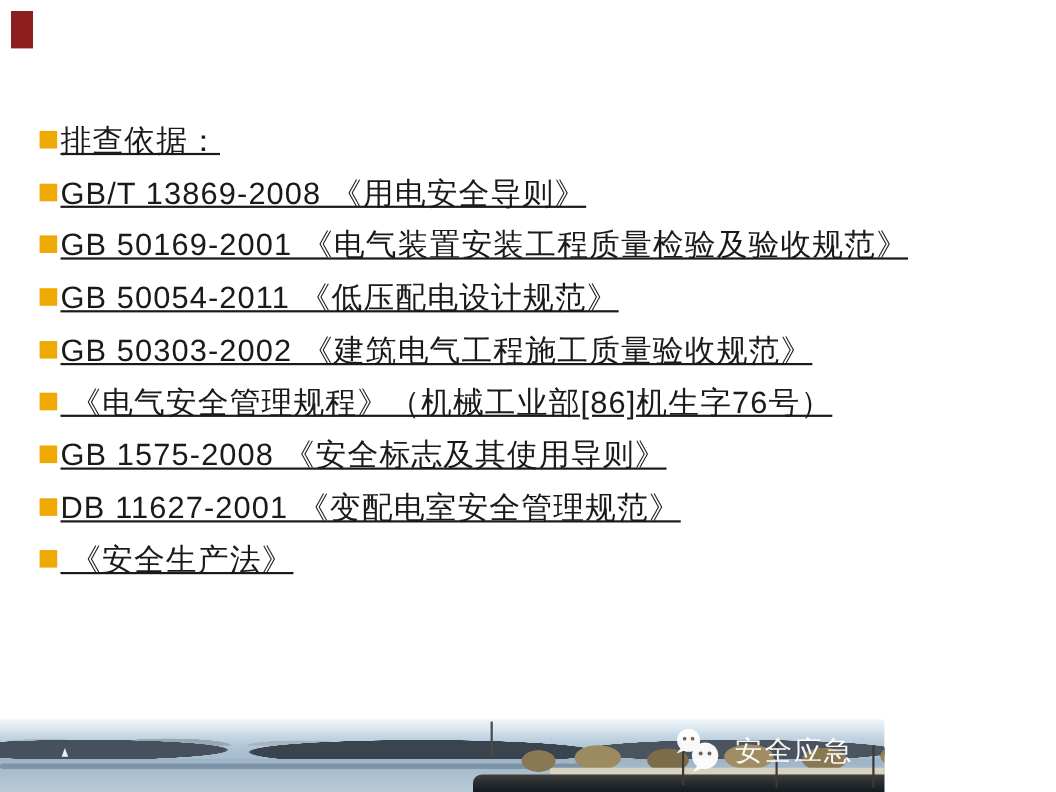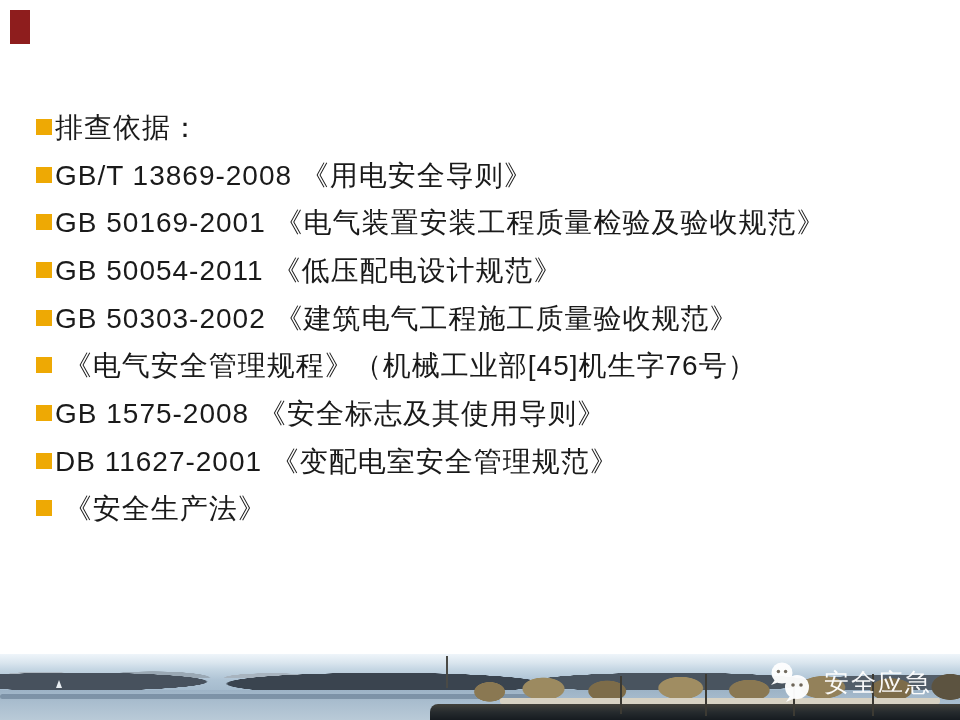--- a/index.html
+++ b/index.html
@@ -24,33 +24,34 @@
     margin: 0; padding: 0; list-style: none;
     width: 900px;
   }
   .std-list li {
     display: flex; align-items: center;
     height: 47.7px;
     font-size: 28px;
     letter-spacing: 1px;
     color: #1a1a1a;
     white-space: pre;
+    text-decoration: underline;
   }
   .bullet-sq {
     flex: 0 0 auto;
     width: 16px; height: 16px;
     background: #eea904;
     margin-right: 3px;
     transform: translateY(-1px);
   }
 
   
   .photo {
     position: absolute; left: 0; top: 654px;
-    width: 960px; height: 66px;
+    width: 804px; height: 66px;
     overflow: hidden;
     background: linear-gradient(180deg,
       #eff5fa 0px, #d9e5ee 9px, #c6d7e4 15px,
       #aec3d4 26px, #a2b8cb 40px, #b0c3d2 55px, #bccdd9 66px);
   }
   .p-farhills {
     position: absolute; left: 0; top: 6px; width: 340px; height: 18px;
     background:
       radial-gradient(70px 9px at 12% 95%, #aeb9c3 59%, transparent 61%),
       radial-gradient(95px 11px at 45% 100%, #9aa8b4 59%, transparent 61%),
@@ -121,21 +122,21 @@
 <div class="slide">
 
   <div class="accent-rect"></div>
 
   <ul class="std-list">
     <li><span class="bullet-sq"></span><span>排查依据：</span></li>
     <li><span class="bullet-sq"></span><span>GB/T 13869-2008 《用电安全导则》</span></li>
     <li><span class="bullet-sq"></span><span>GB 50169-2001 《电气装置安装工程质量检验及验收规范》</span></li>
     <li><span class="bullet-sq"></span><span>GB 50054-2011 《低压配电设计规范》</span></li>
     <li><span class="bullet-sq"></span><span>GB 50303-2002 《建筑电气工程施工质量验收规范》</span></li>
-    <li><span class="bullet-sq"></span><span> 《电气安全管理规程》（机械工业部[45]机生字76号）</span></li>
+    <li><span class="bullet-sq"></span><span> 《电气安全管理规程》（机械工业部[86]机生字76号）</span></li>
     <li><span class="bullet-sq"></span><span>GB 1575-2008 《安全标志及其使用导则》</span></li>
     <li><span class="bullet-sq"></span><span>DB 11627-2001 《变配电室安全管理规范》</span></li>
     <li><span class="bullet-sq"></span><span> 《安全生产法》</span></li>
   </ul>
 
   <div class="photo">
     <div class="p-farhills"></div>
     <div class="p-hills"></div>
     <div class="p-water"></div>
     <div class="p-streak"></div>

